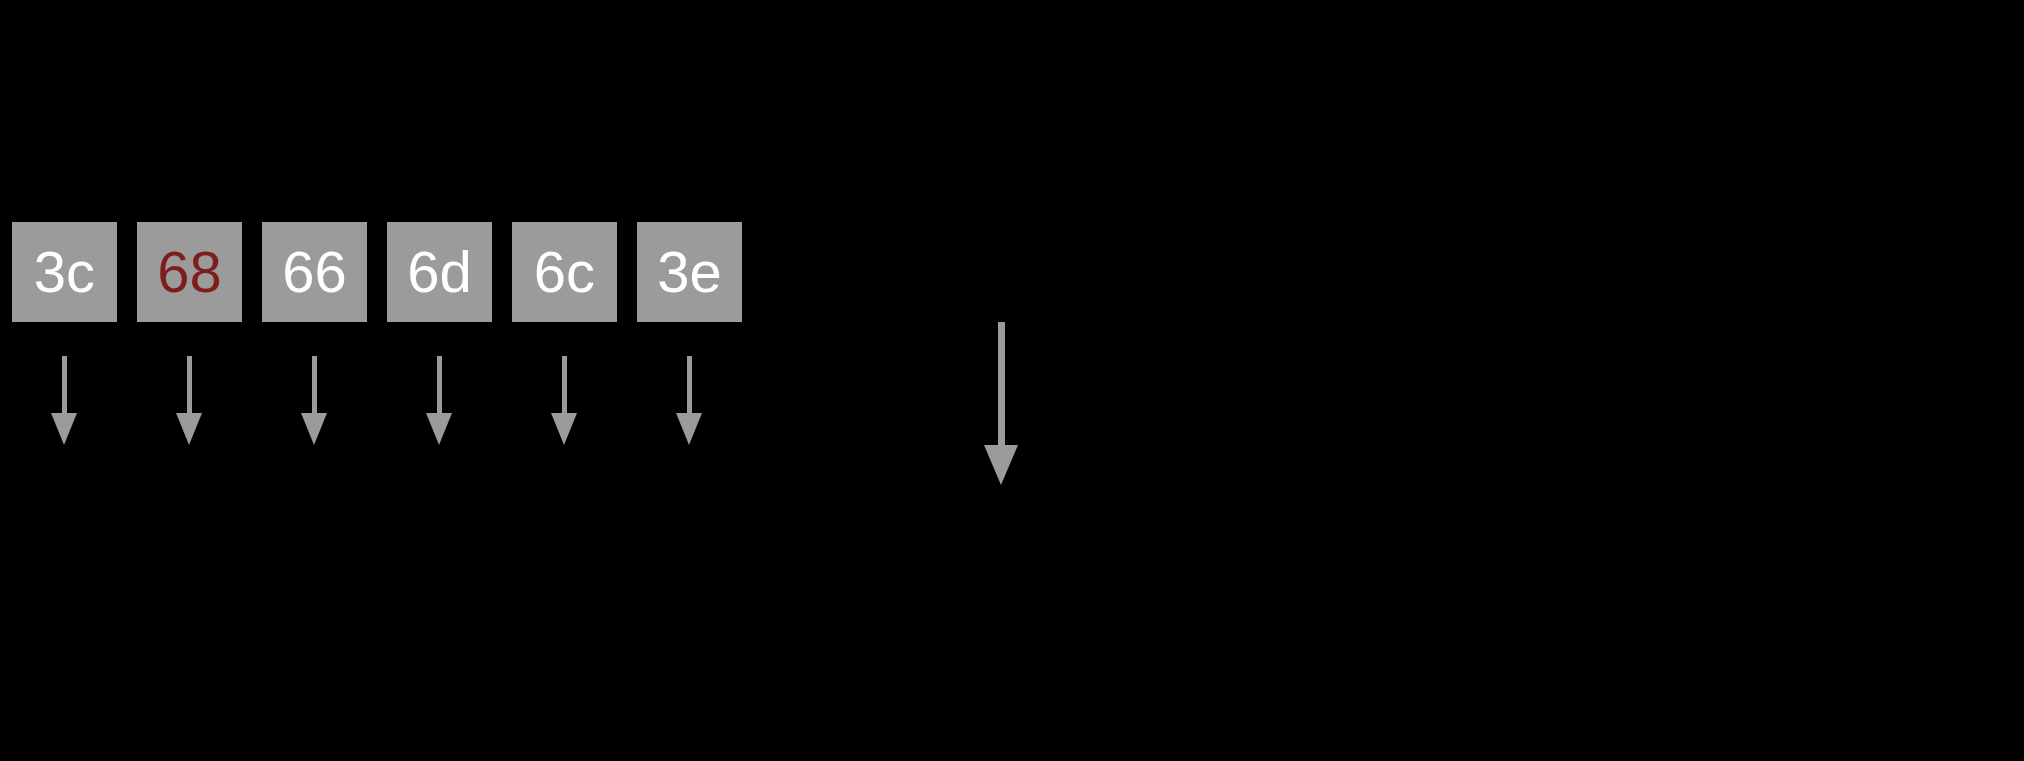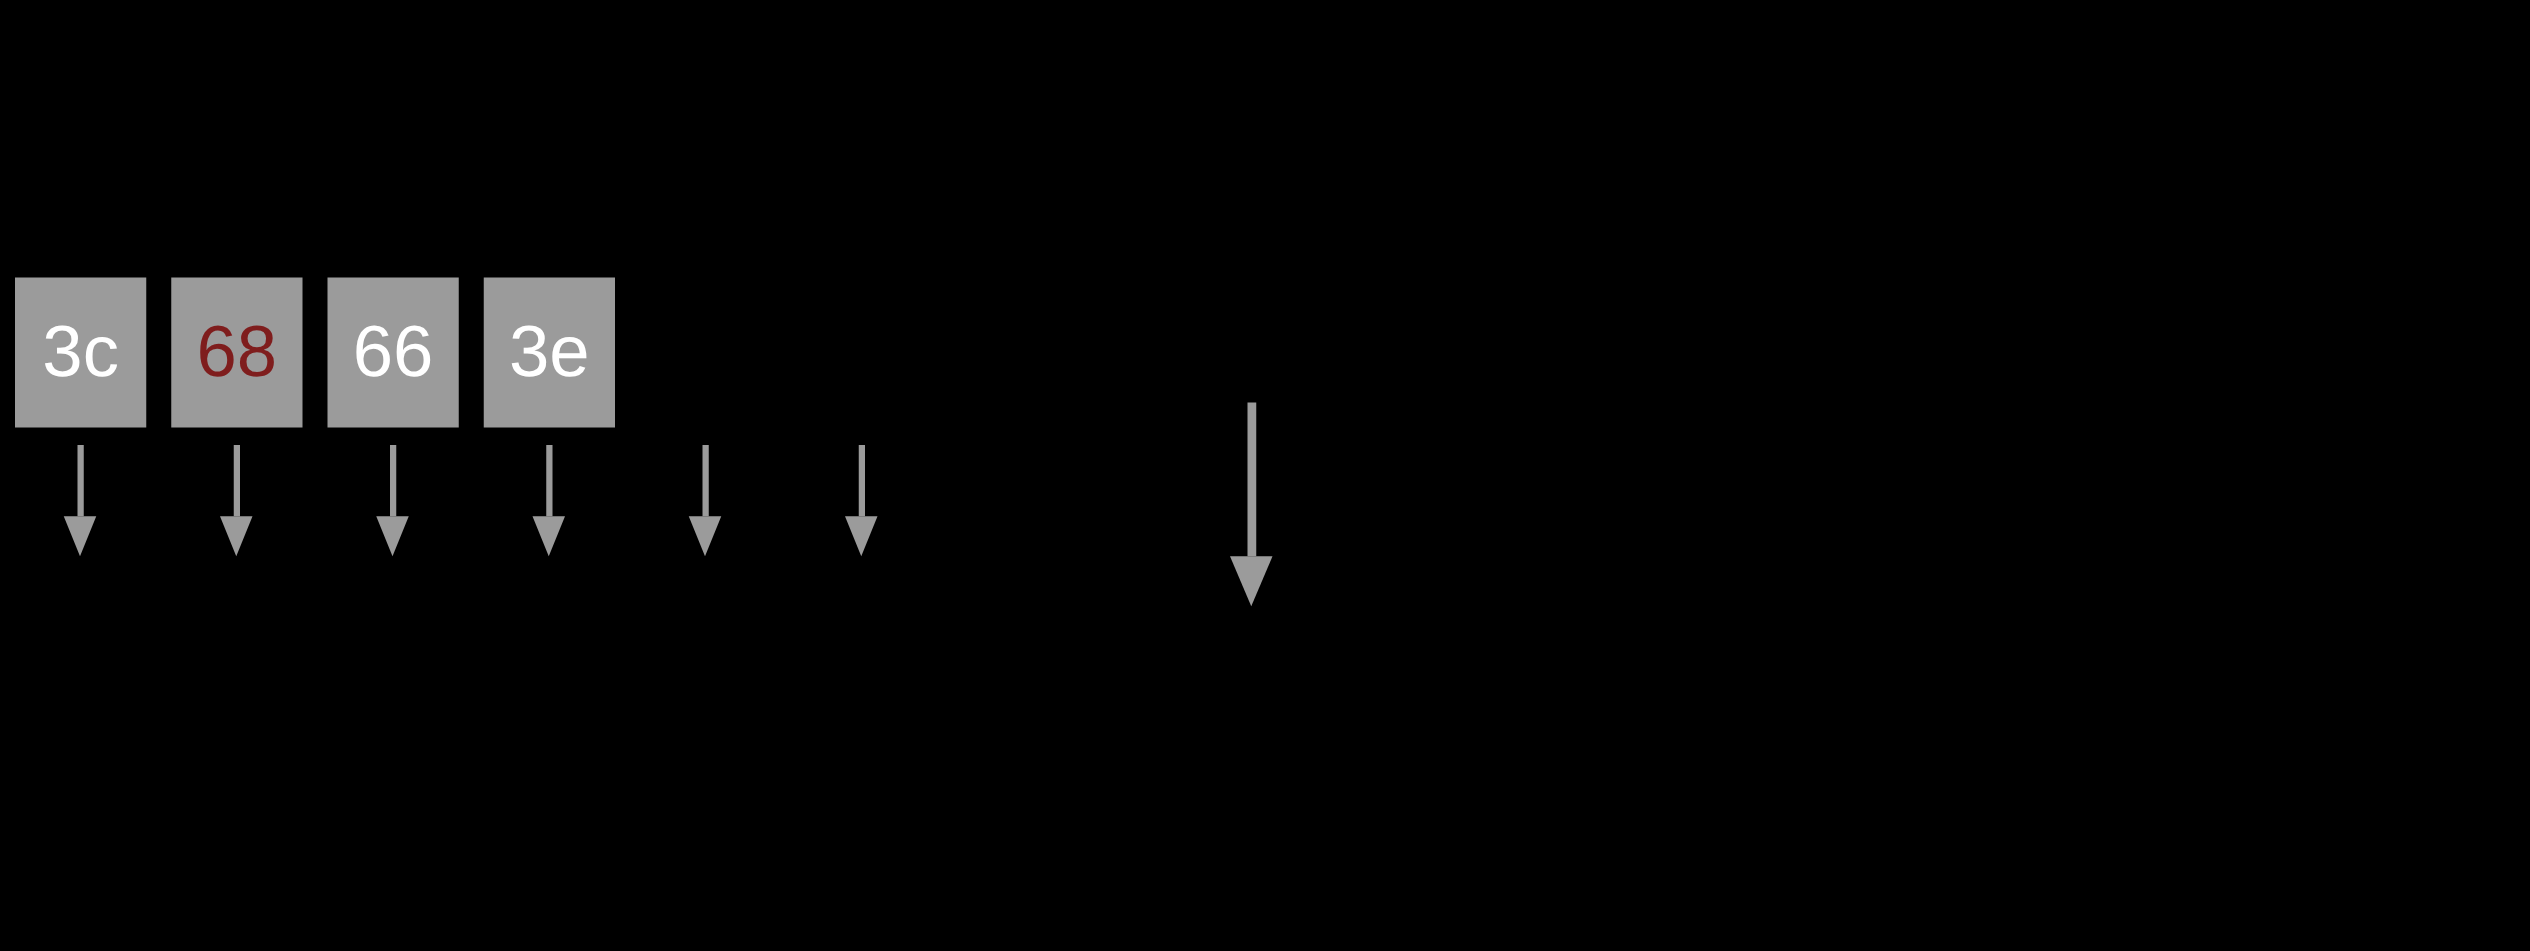--- a/index.html
+++ b/index.html
@@ -21,21 +21,21 @@
   .byte-row {
     position: absolute;
     left: 12px;
     top: 222px;
     display: flex;
     flex-direction: row;
     align-items: flex-start;
   }
   .byte-cell {
     width: 105px;
-    height: 120px;
+    height: 100px;
     margin-right: 20px;
     background: #9b9b9b;
     color: #ffffff;
     display: flex;
     align-items: center;
     justify-content: center;
     font-size: 58px;
     font-family: "Liberation Sans", sans-serif;
     font-weight: 400;
     line-height: 1;
@@ -74,20 +74,22 @@
 </style>
 </head>
 <body>
 
 <div id="canvas" style="background: rgb(0, 0, 0);">
 
   <div class="byte-row">
     <div class="byte-cell" style="background: rgb(155, 155, 155); color: rgb(255, 255, 255);">3c</div>
     <div class="byte-cell" style="background: rgb(155, 155, 155); color: #7f1d1d;">68</div>
     <div class="byte-cell" style="background: rgb(155, 155, 155); color: rgb(255, 255, 255);">66</div>
+    <div class="byte-cell" style="background: rgb(155, 155, 155); color: rgb(255, 255, 255);">6d</div>
+    <div class="byte-cell" style="background: rgb(155, 155, 155); color: rgb(255, 255, 255);">6c</div>
     <div class="byte-cell" style="background: rgb(155, 155, 155); color: rgb(255, 255, 255);">3e</div>
   </div>
 
   <div class="arrow-layer">
 
     <div class="arrow" style="left: 51px; top: 356px; width: 26px; height: 89px;">
       <div class="arrow-shaft" style="left: 10.5px; top: 0px; width: 5px; height: 57px; background: rgb(155, 155, 155);"></div>
       <div class="arrow-head" style="left: 0px; top: 57px; border-left-width: 13px; border-right-width: 13px; border-top-width: 32px; border-top-color: rgb(155, 155, 155);"></div>
     </div>
 

